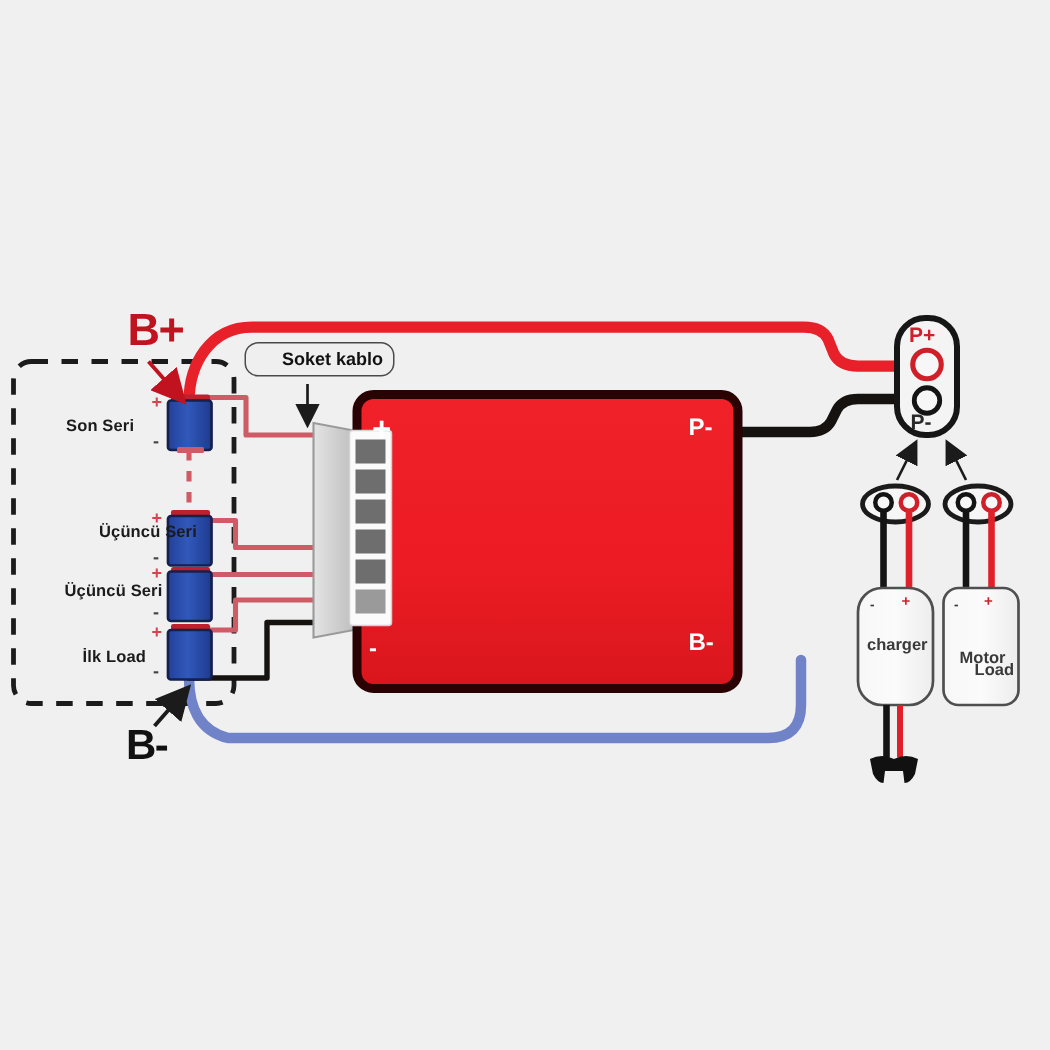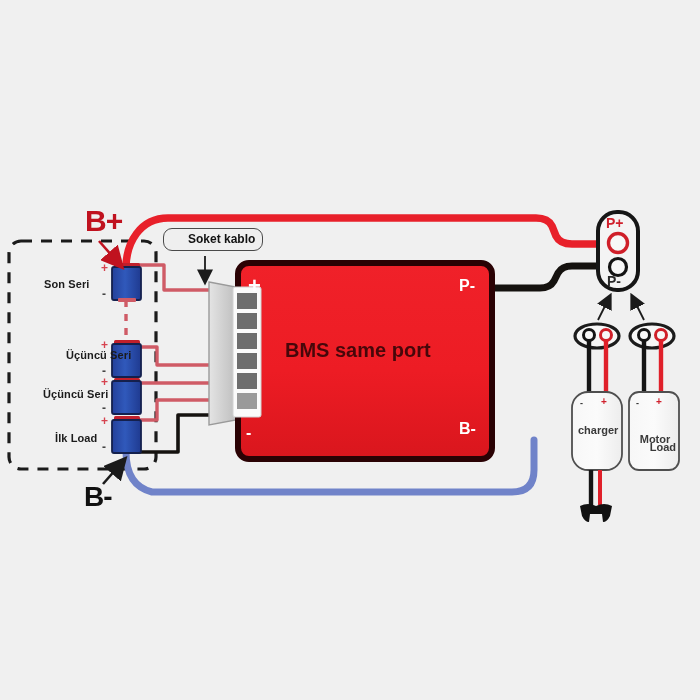--- a/index.html
+++ b/index.html
@@ -227,21 +227,20 @@
   <div class="lbl cellsign-plus" style="left:101px;top:376px;">+</div>
   <div class="lbl cellsign-minus" style="left:102px;top:402px;">-</div>
 
   <div class="lbl cellsign-plus" style="left:101px;top:415px;">+</div>
   <div class="lbl cellsign-minus" style="left:102px;top:441px;">-</div>
 
   <div class="lbl bms-plus" style="left:248px;top:275px;">+</div>
   <div class="lbl bms-minus" style="left:246px;top:425px;">-</div>
   <div class="lbl bms-term" style="left:459px;top:278px;">P-</div>
   <div class="lbl bms-term" style="left:459px;top:421px;">B-</div>
-  <div class="lbl bms-text" style="left:285px;top:340px;">BMS same port</div>
 
   <div class="lbl pplus" style="left:606px;top:216px;">P+</div>
   <div class="lbl pminus" style="left:607px;top:274px;">P-</div>
 
   <div class="lbl dev-text" style="left:578px;top:425px;width:40px;">charger</div>
   <div class="lbl tiny-minus" style="left:580px;top:399px;">-</div>
   <div class="lbl tiny-plus" style="left:601px;top:397px;">+</div>
 
   <div class="lbl dev-text" style="left:634px;top:419px;width:42px;margin-top:15px;">Motor</div>
   <div class="lbl dev-text" style="left:634px;top:442px;width:42px;text-align:right;">Load</div>

